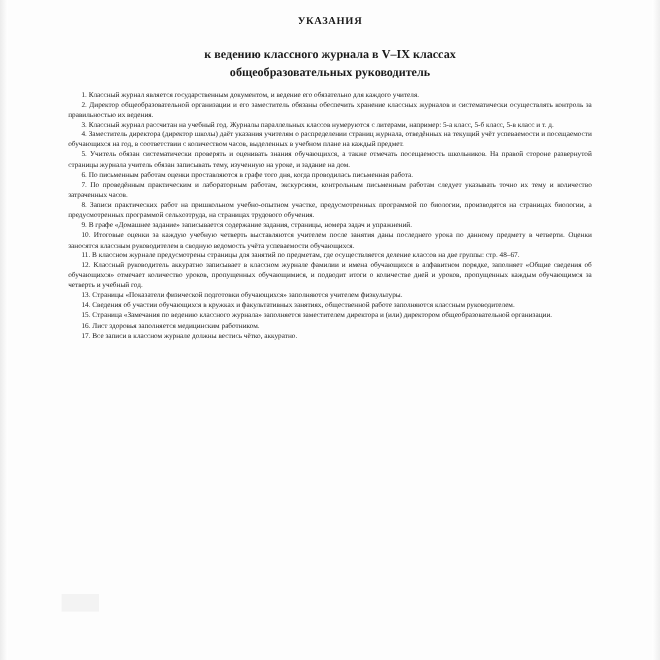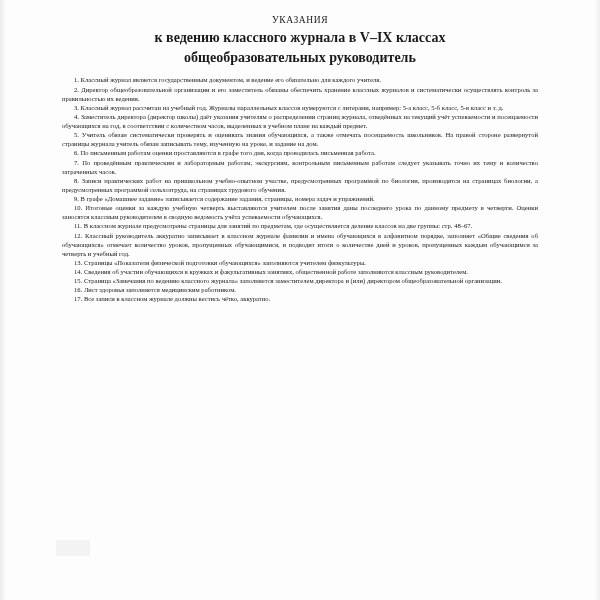--- a/index.html
+++ b/index.html
@@ -21,27 +21,27 @@
     box-sizing: border-box;
     padding: 14px 62px 0 62px;
     overflow: hidden;
   }
   .title-block {
     text-align: center;
     margin: 0 0 7px 0;
   }
   .doc-title {
     font-size: 9.5px;
-    font-weight: normal;
+    font-weight: bold;
     letter-spacing: 0.6px;
     line-height: 1.35;
-    margin-bottom: 1px;
+    margin-bottom: 16px;
   }
   .doc-subtitle {
-    font-size: 14px;
+    font-size: 11px;
     font-weight: bold;
     line-height: 1.45;
   }
   .body-text p {
     margin: 0;
     font-size: 6.6px;
     line-height: 1.385;
     text-align: justify;
     text-indent: 12px;
     hyphens: auto;

